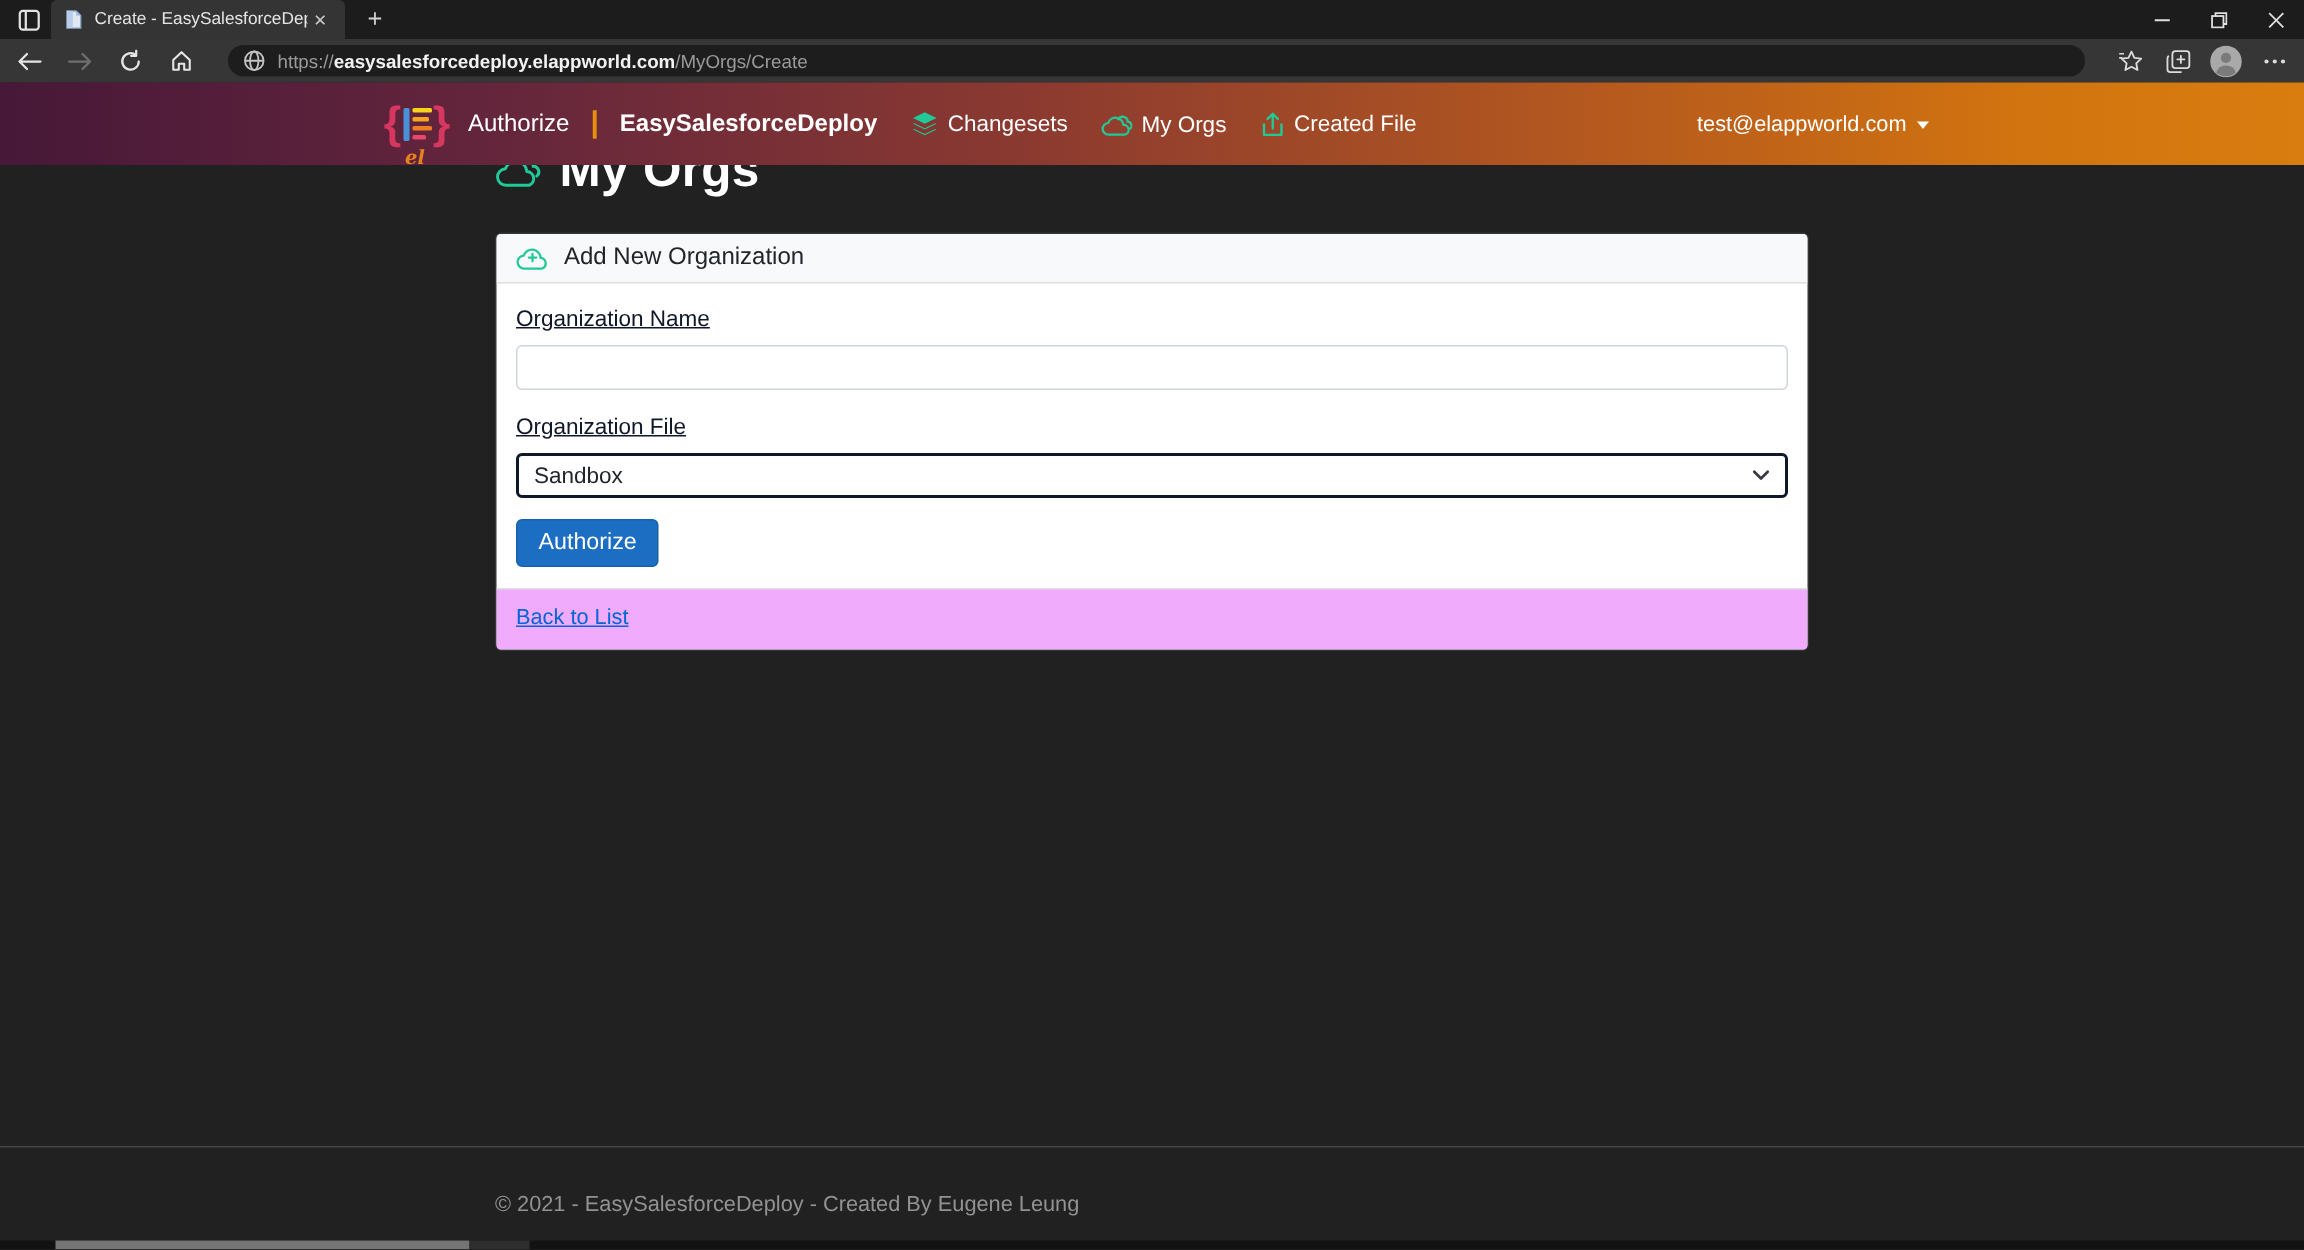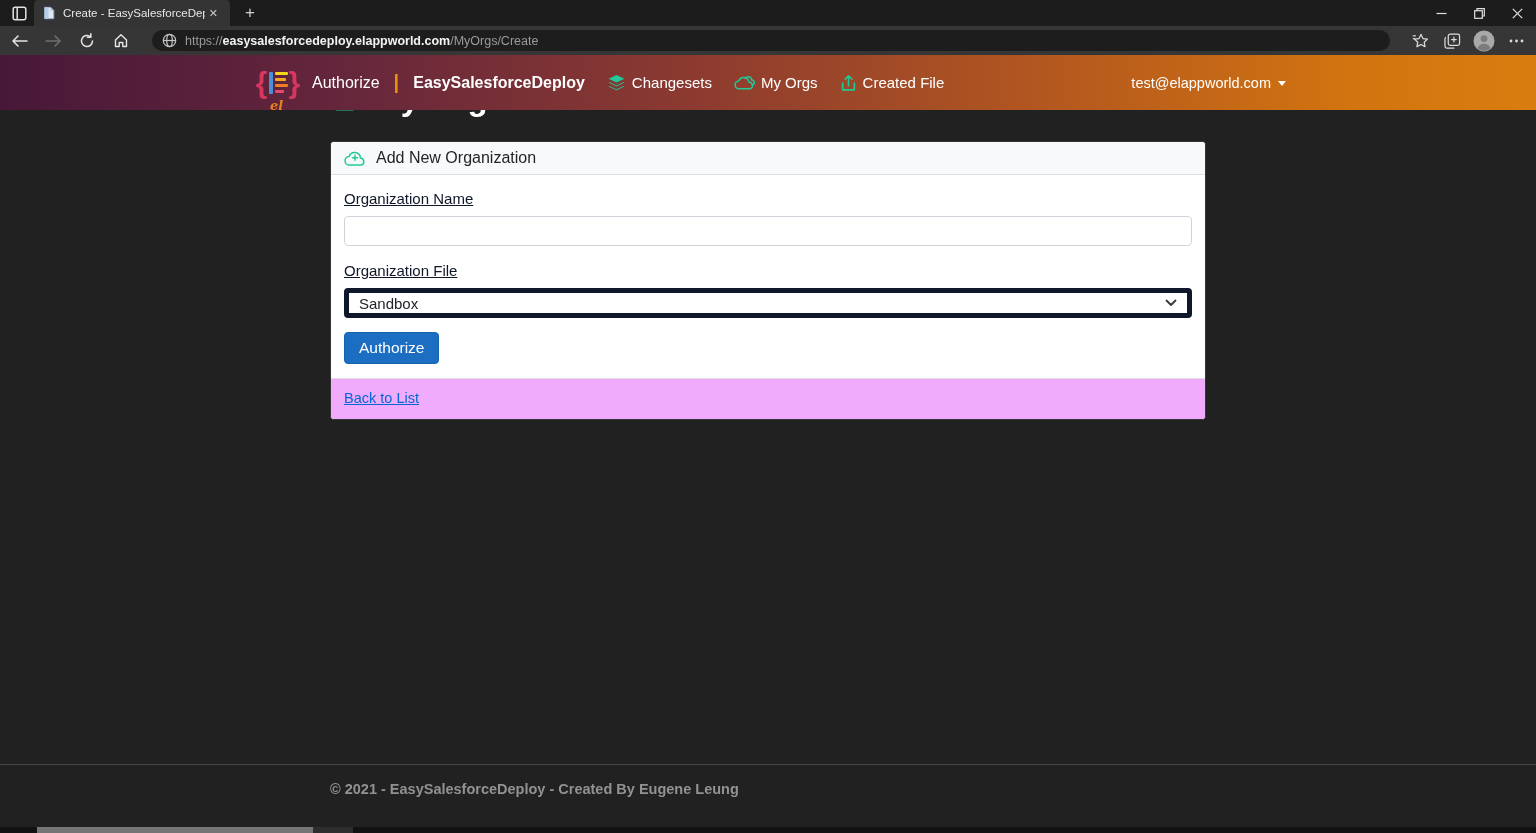--- a/index.html
+++ b/index.html
@@ -33,46 +33,46 @@
   .logo { position:relative; width:44px; height:44px; display:flex; align-items:center; justify-content:center; }
   .brace { color:#d6365f; font-size:30px; font-weight:bold; line-height:30px; }
   .logo-bars { display:flex; margin:0 1px; }
   .vbar { width:4px; height:22px; background:#4a90d9; margin-right:2px; border-radius:1px; }
   .hbars { display:flex; flex-direction:column; justify-content:space-between; height:22px; }
   .hbars i { display:block; height:3.5px; border-radius:1px; }
   .logo-el { position:absolute; bottom:-8px; left:14px; font-family:"DejaVu Serif", serif; font-style:italic; font-weight:bold; font-size:13px; color:#e8821e; }
   .brand-appworld { color:#fff; font-size:16px; margin-left:12px; }
   .brand-sep { color:#e8920c; font-size:20px; font-weight:bold; margin:0 14px; }
   .brand-app { color:#fff; font-size:16px; font-weight:bold; }
-  .main-nav { display:flex; align-items:flex-start; margin-left:22px; }
+  .main-nav { display:flex; align-items:flex-end; margin-left:22px; }
   .nav-item { display:flex; align-items:center; color:#fff; font-size:15px; margin-right:22px; cursor:pointer; }
   .nav-item svg { margin-right:6px; }
   .user-menu { margin-left:auto; margin-right:250px; color:#fff; font-size:14.5px; display:flex; align-items:center; cursor:pointer; }
   .caret { width:0; height:0; border-left:4px solid transparent; border-right:4px solid transparent; border-top:5px solid #fff; margin-left:7px; margin-top:2px; }
 
   
-  .container { width:876px; margin:0 auto; }
+  .container { width:876px; margin:14px auto; }
   .page-title-row { display:flex; align-items:center; padding-top:80px; }
   .page-title { color:#fff; font-size:33px; font-weight:bold; margin-left:11px; letter-spacing:.2px; }
 
   .card { margin-top:23px; background:#fff; border-radius:4px; border:1px solid #353535; overflow:hidden; }
   .card-header { background:#f8f9fa; border-bottom:1px solid #dfdfdf; padding:7px 13px; display:flex; align-items:center; }
   .card-header-title { font-size:16px; color:#212529; margin-left:9px; }
   .card-body { padding:15px 13px 14px 13px; }
   .field-label { font-size:15px; color:#0f172a; margin-bottom:9px;text-decoration:underline; }
   .text-input { width:100%; height:30px; border:1px solid #ced4da; border-radius:4px; font-size:15px; padding:0 10px; color:#495057; outline:none; font-family:"Liberation Sans", sans-serif; }
   .field-gap { height:16px; }
-  .select { width:100%; height:30px; border:5px solid #0f172a; border-radius:4px; display:flex; align-items:center; padding:0 10px; color:#212529; font-size:15px; cursor:pointer; background:#fff; }
+  .select { width:100%; height:30px; border:2px solid #0f172a; border-radius:4px; display:flex; align-items:center; padding:0 10px; color:#212529; font-size:15px; cursor:pointer; background:#fff; }
   .select-value { flex:1; }
   .btn-primary { margin-top:14px; background:#1b6ec2; border:1px solid #1861ac; color:#fff; font-size:15.5px; padding:6px 14px; border-radius:4px; cursor:pointer; font-family:"Liberation Sans", sans-serif; }
   .card-footer { background:#f0abfc; border-top:1px solid #dfdfdf; padding:10px 13px 12px 13px; }
   .back-link { color:#0366d6; font-size:14.5px; text-decoration:underline; cursor:pointer; }
 
   
-  .site-footer { position:absolute; left:0; top:764px; width:1536px; height:43px; border-top:1px solid #454545;font-weight:bold; }
+  .site-footer { position:absolute; left:0; top:764px; width:1536px; height:43px; border-top:1px solid #454545; }
   .site-footer .container { padding-top:15px; }
   .footer-text { color:#929292; font-size:14.5px; }
 
   
   .hscroll { position:absolute; left:0; bottom:0; width:1536px; height:6px; background:#121212; }
   .hscroll-thumb { position:absolute; left:37px; top:0; width:276px; height:6px; background:#757575; }
   .hscroll-seg { position:absolute; left:313px; top:0; width:40px; height:6px; background:#2e2e2e; }
 
   svg { display:block; }
 </style>

